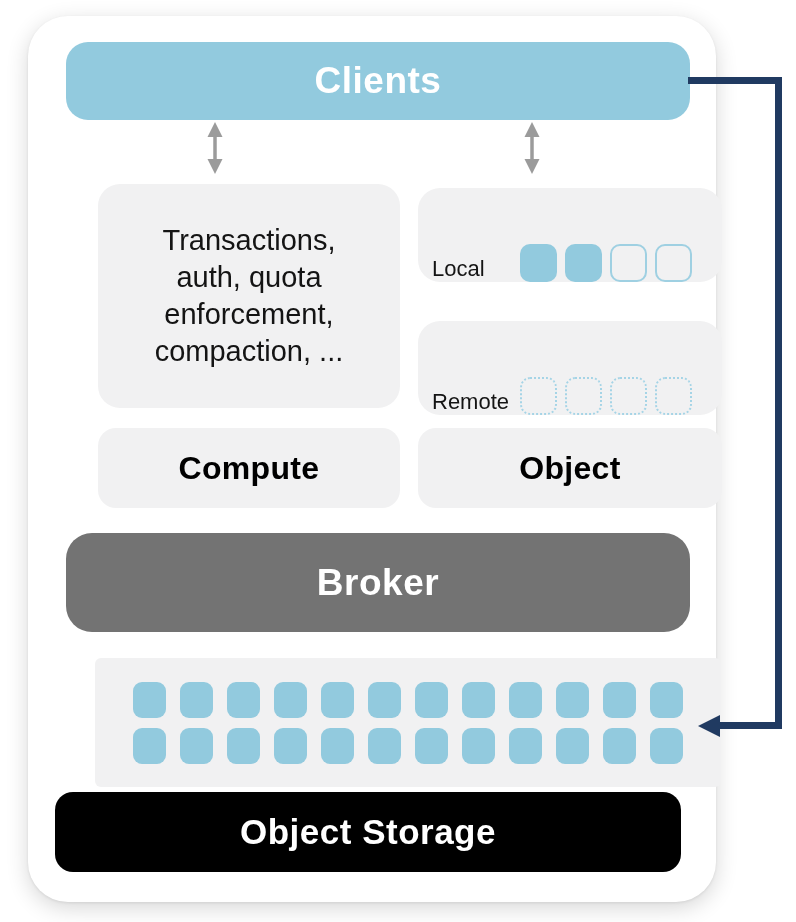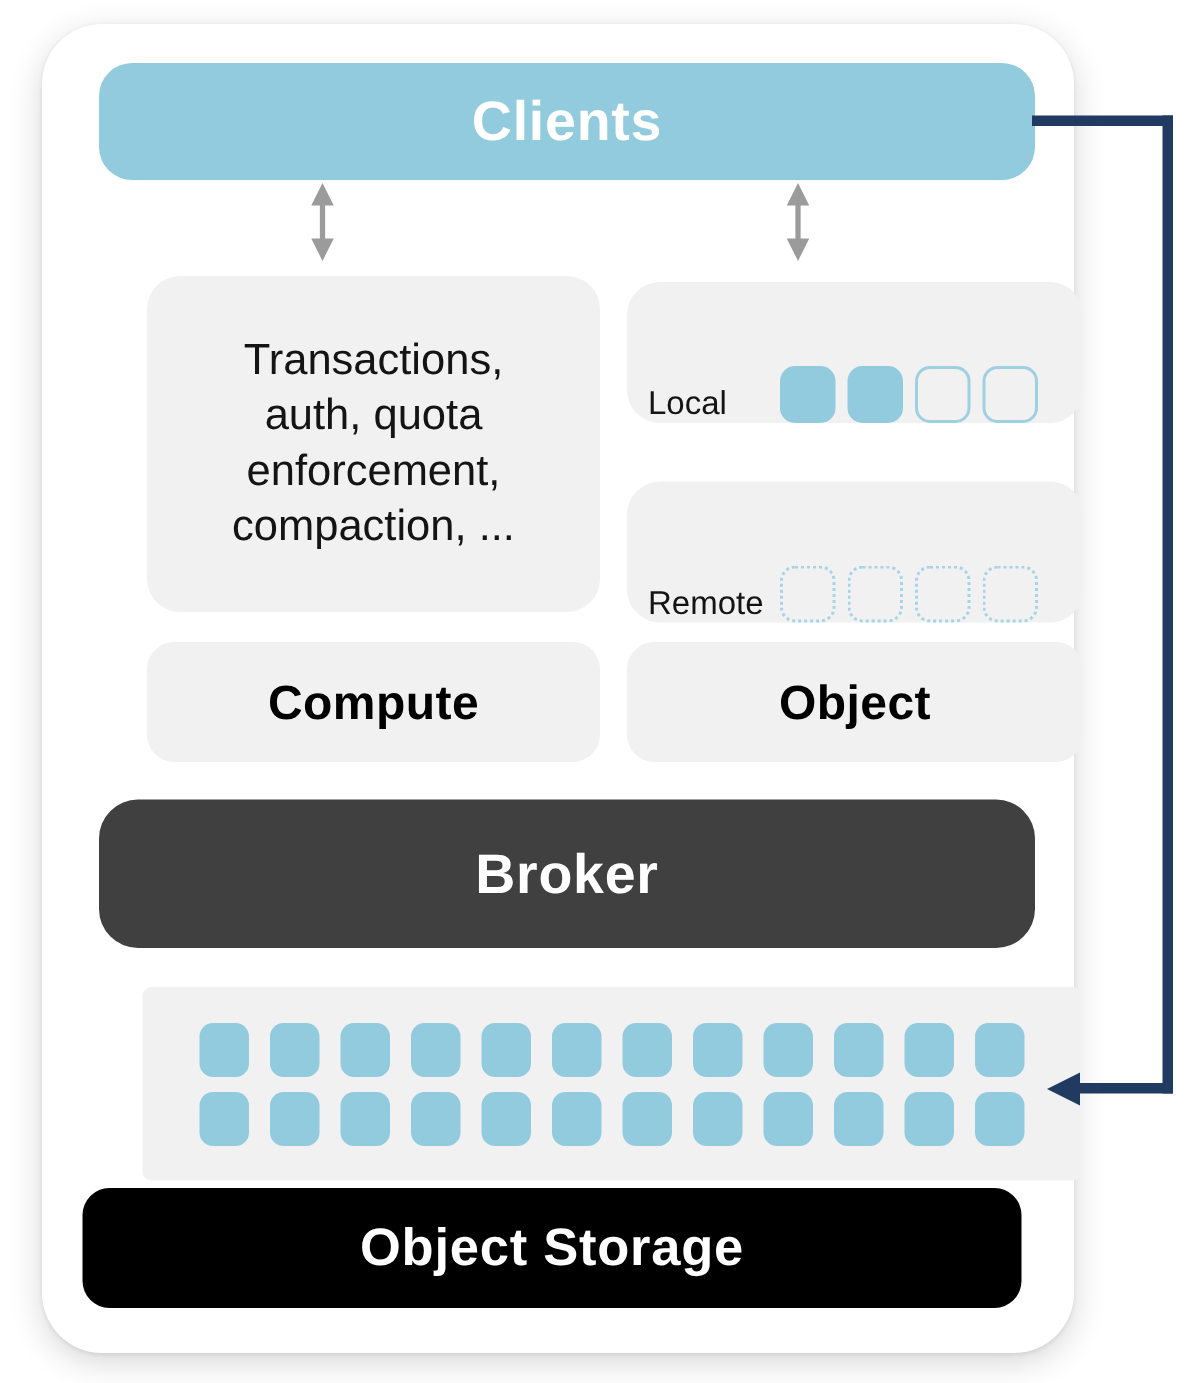--- a/index.html
+++ b/index.html
@@ -27,21 +27,21 @@
     font-weight: 700;
     letter-spacing: 0.5px;
   }
   .clients-bar {
     left: 38px; top: 26px; width: 624px; height: 78px;
     background: #92cade; border-radius: 22px;
     color: #ffffff; font-size: 37px;
   }
   .broker-bar {
     left: 38px; top: 517px; width: 624px; height: 99px;
-    background: #404040; border-radius: 26px;
+    background: #737373; border-radius: 26px;
     color: #ffffff; font-size: 37px;
   }
   .object-storage-bar {
     left: 27px; top: 776px; width: 626px; height: 80px;
     background: #000000; border-radius: 18px;
     color: #ffffff; font-size: 35px;
   }
   .gray-box {
     position: absolute;
     background: #f1f1f2;

